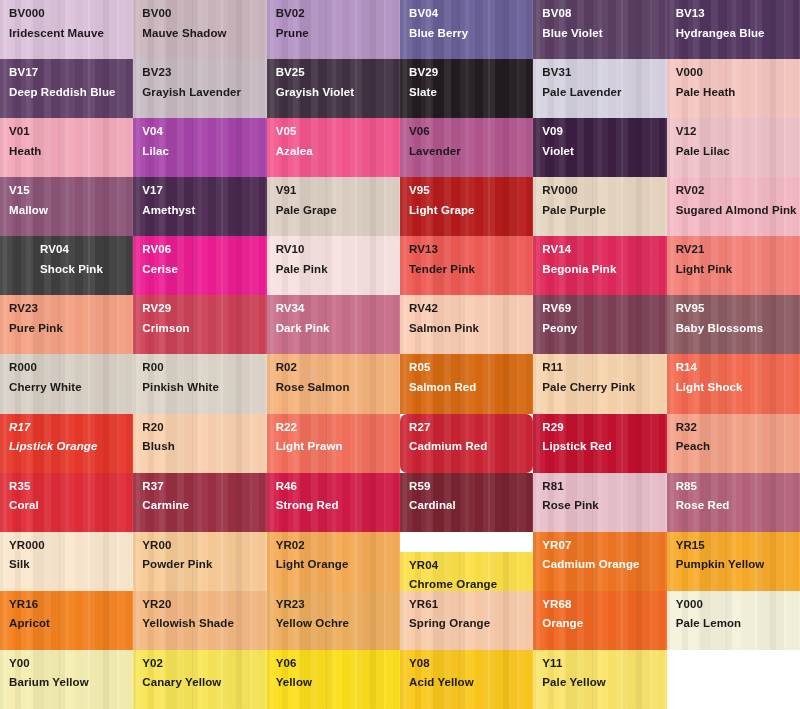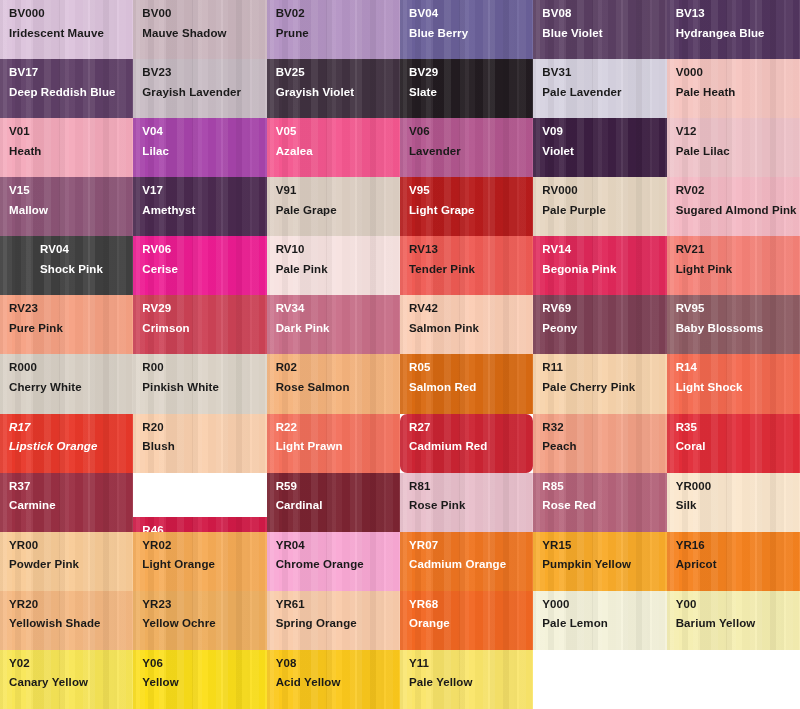--- a/index.html
+++ b/index.html
@@ -360,39 +360,45 @@
         <span class="code">R22</span>
         <span class="name">Light Prawn</span>
       </div>
     </div>
     <div class="swatch light" style="background: rgb(204, 36, 51); border-radius: 7px;">
       <div class="txt">
         <span class="code">R27</span>
         <span class="name">Cadmium Red</span>
       </div>
     </div>
+    <div class="swatch light" style="background: rgb(196, 16, 47);">
+      <div class="txt">
+        <span class="code">R29</span>
+        <span class="name">Lipstick Red</span>
+      </div>
+    </div>
     <div class="swatch dark" style="background: rgb(243, 161, 134);">
       <div class="txt">
         <span class="code">R32</span>
         <span class="name">Peach</span>
       </div>
     </div>
     <div class="swatch light" style="background: rgb(225, 44, 56);">
       <div class="txt">
         <span class="code">R35</span>
         <span class="name">Coral</span>
       </div>
     </div>
     <div class="swatch light" style="background: rgb(155, 48, 68);">
       <div class="txt">
         <span class="code">R37</span>
         <span class="name">Carmine</span>
       </div>
     </div>
-    <div class="swatch light" style="background: rgb(210, 26, 71); margin-top: 44px;">
+    <div class="swatch light" style="background: rgb(210, 26, 71);">
       <div class="txt">
         <span class="code">R46</span>
         <span class="name">Strong Red</span>
       </div>
     </div>
     <div class="swatch light" style="background: rgb(124, 36, 50);">
       <div class="txt">
         <span class="code">R59</span>
         <span class="name">Cardinal</span>
       </div>
@@ -420,21 +426,21 @@
         <span class="code">YR00</span>
         <span class="name">Powder Pink</span>
       </div>
     </div>
     <div class="swatch dark" style="background: rgb(246, 171, 86);">
       <div class="txt">
         <span class="code">YR02</span>
         <span class="name">Light Orange</span>
       </div>
     </div>
-    <div class="swatch dark" style="background: #f9a8d4;">
+    <div class="swatch dark" style="background: #fde047; margin-top: 20px;">
       <div class="txt">
         <span class="code">YR04</span>
         <span class="name">Chrome Orange</span>
       </div>
     </div>
     <div class="swatch light" style="background: rgb(239, 117, 33);">
       <div class="txt">
         <span class="code">YR07</span>
         <span class="name">Cadmium Orange</span>
       </div>

